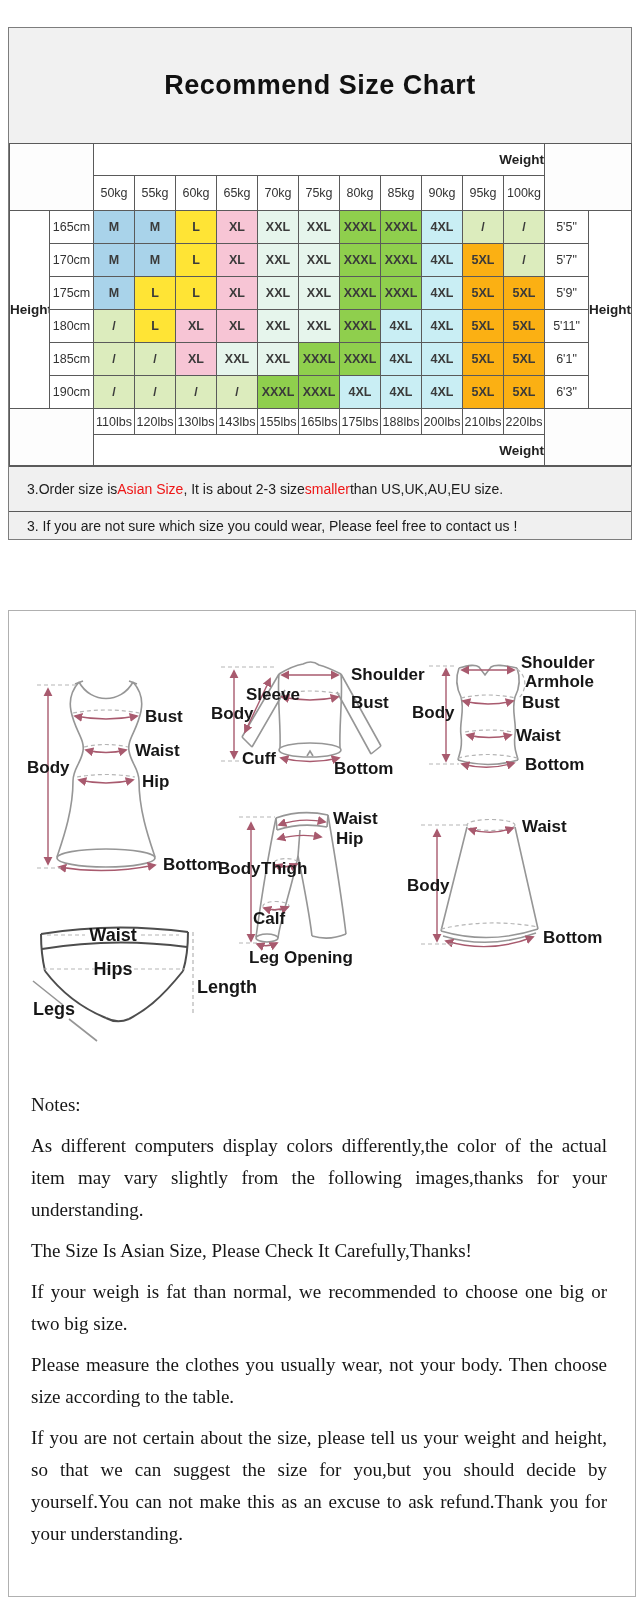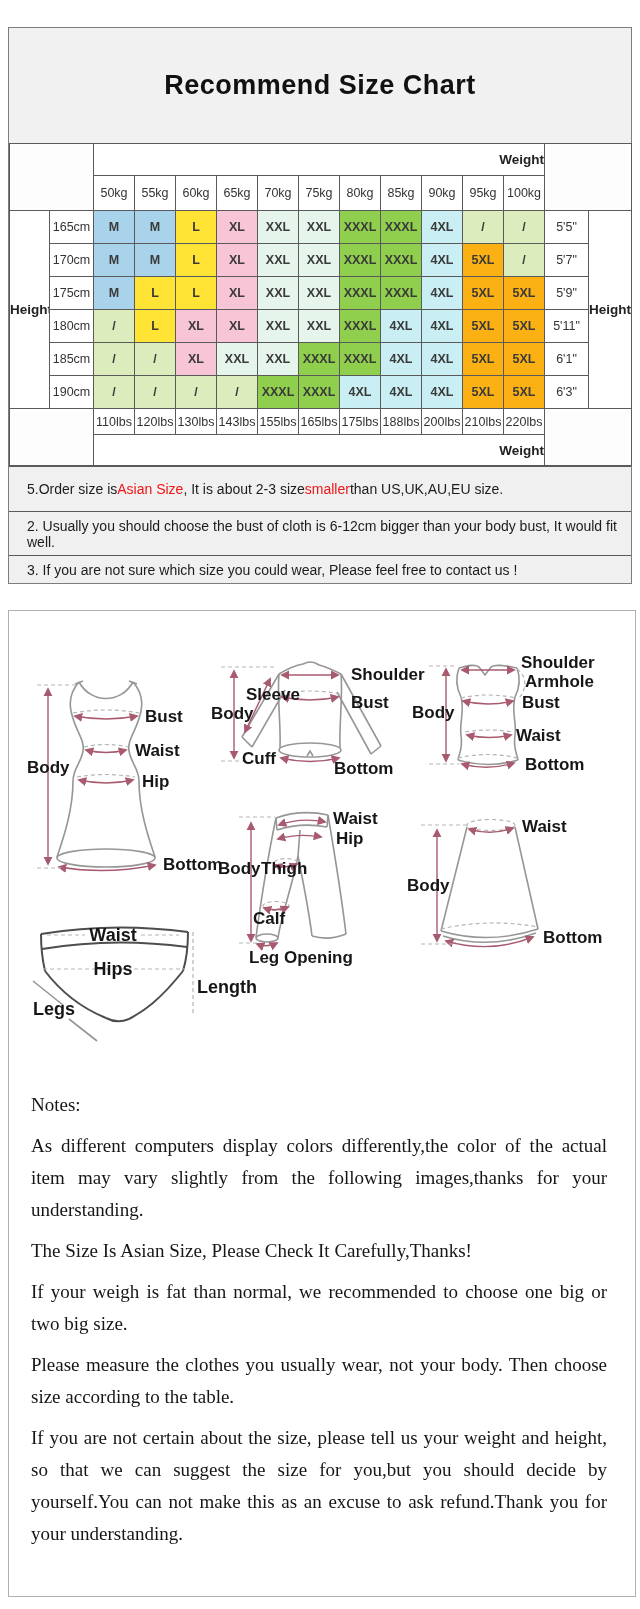--- a/index.html
+++ b/index.html
@@ -202,28 +202,25 @@
       <td>220lbs</td>
       <td class="corner" colspan="2" rowspan="2"></td>
     </tr>
     <tr class="r-wf">
       <td class="hdr" colspan="11">Weight</td>
     </tr>
   </tbody>
     </table>
 
   <div class="note-row n1">
-    <span>5.Order size is </span>
+    <span>3.Order size is </span>
       <span class="red">Asian Size</span>
       <span>, It is about 2-3 size </span>
       <span class="red">smaller</span>
       <span> than US,UK,AU,EU size.</span>
-  </div>
-  <div class="note-row n2">
-    <span>2. Usually you should choose the bust of cloth is 6-12cm bigger than your body bust, It would fit well.</span>
   </div>
   <div class="note-row n3">
     <span>3. If you are not sure which size you could wear, Please feel free to contact us !</span>
   </div>
 </div>
 
 <div class="block2">
 
   <svg class="diagrams" width="626" height="460" viewBox="0 0 626 460">
     <defs>

